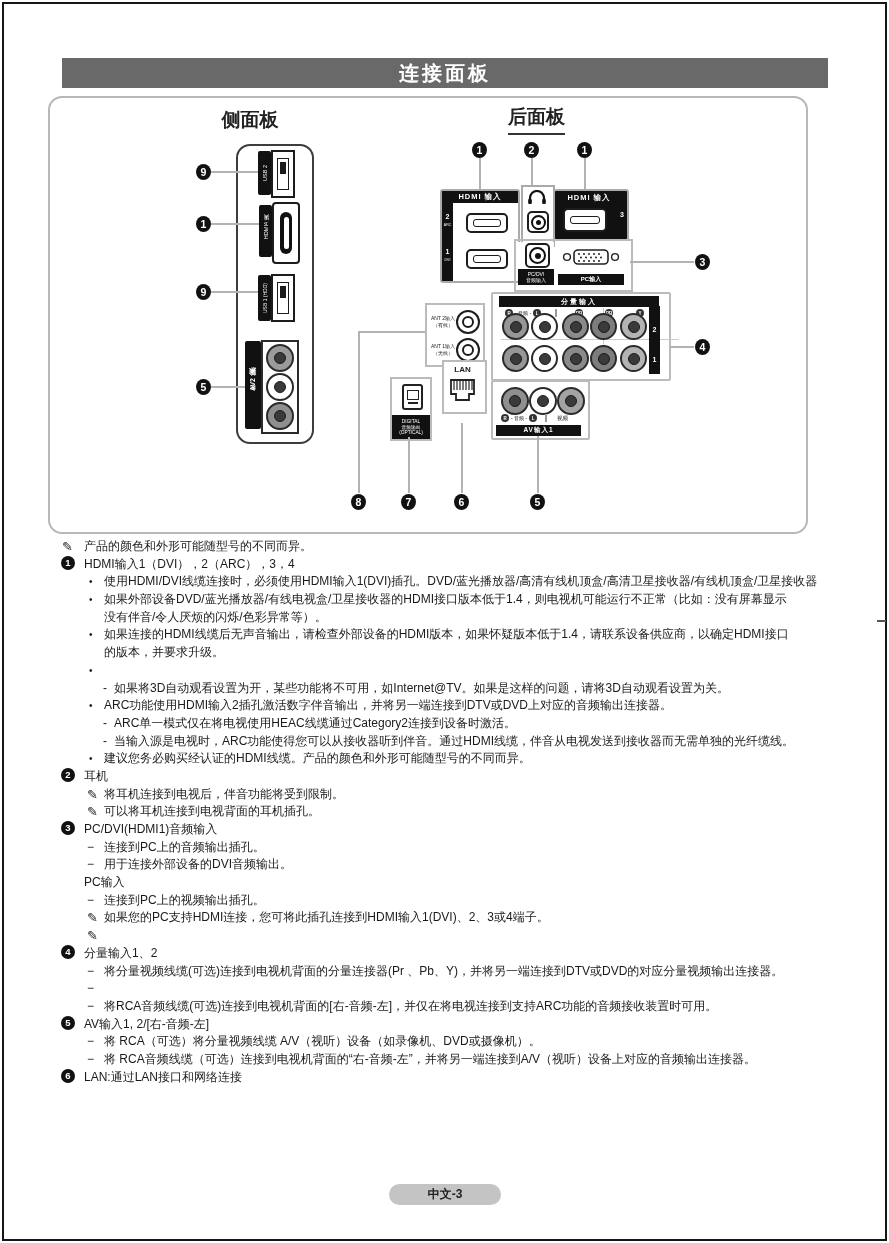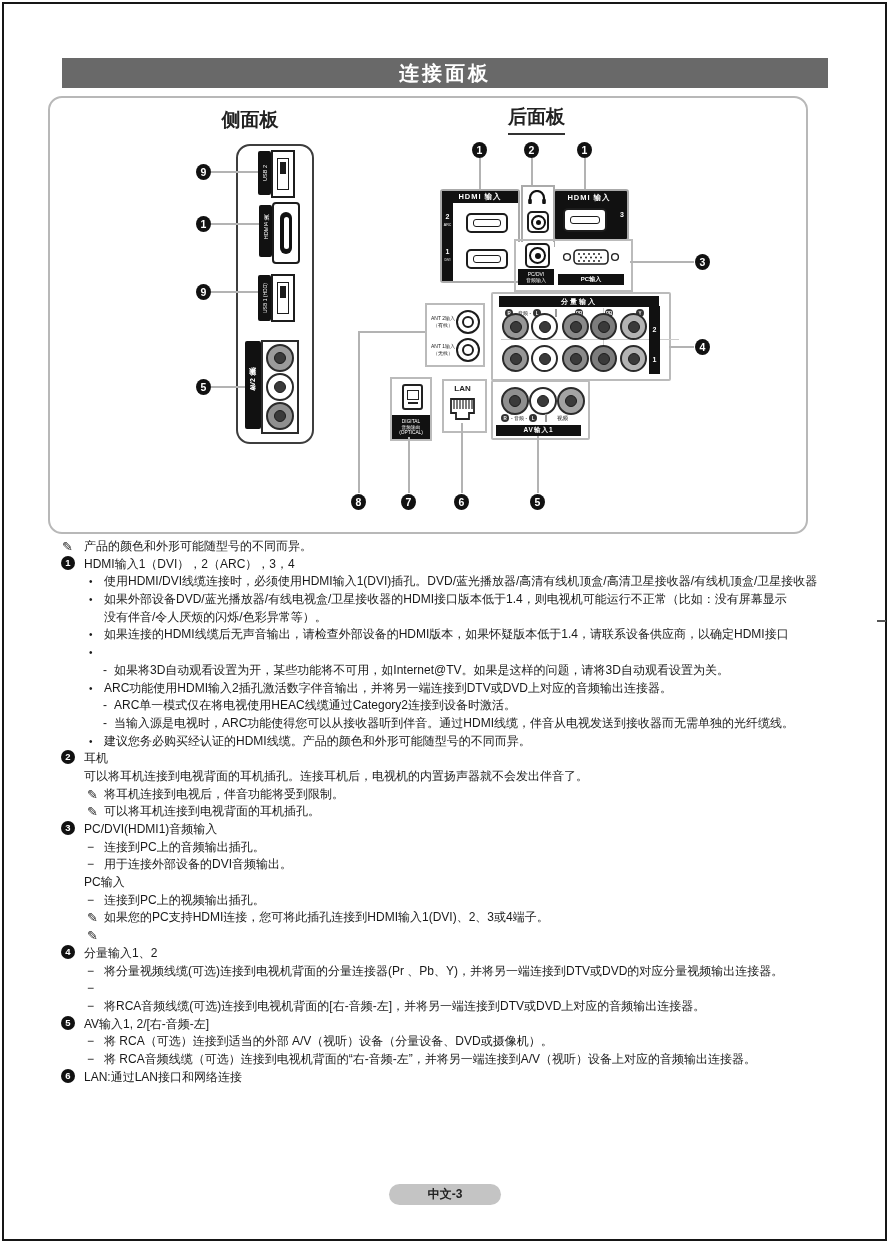--- a/index.html
+++ b/index.html
@@ -293,21 +293,21 @@
         <div style="width:10px;height:8px;border:1.5px solid #222;"></div>
         <div style="width:10px;height:2px;background:#222;margin-top:2px;"></div>
       </div>
       <div class="bar" style="position:absolute;left:0;bottom:0;width:100%;height:24px;flex-direction:column;font-weight:normal;">
         <span style="font-size:4.8px;">DIGITAL</span>
         <span style="font-size:4.8px;">音频输出</span>
         <span style="font-size:4.8px;">(OPTICAL)</span>
       </div>
     </div>
 
-    <div class="blk" style="left:392px;top:281px;width:41px;height:50px;border-color:#bbb;">
+    <div class="blk" style="left:392px;top:262px;width:41px;height:50px;border-color:#bbb;">
       <div class="tiny" style="left:0;top:3px;width:37px;text-align:center;font-size:8px;font-weight:bold;">LAN</div>
       <svg width="27" height="26" style="position:absolute;left:5px;top:16px;" viewBox="0 0 27 26">
         <path d="M2 2 H25 V16 H20 V22 H7 V16 H2 Z" fill="none" stroke="#222" stroke-width="1.8"></path>
         <g stroke="#222" stroke-width="1.2">
           <line x1="5" y1="3" x2="5" y2="12"></line>
             <line x1="8" y1="3" x2="8" y2="12"></line>
           <line x1="11" y1="3" x2="11" y2="12"></line>
             <line x1="14" y1="3" x2="14" y2="12"></line>
           <line x1="17" y1="3" x2="17" y2="12"></line>
             <line x1="20" y1="3" x2="20" y2="12"></line>
@@ -347,43 +347,43 @@
     <div class="co" style="left:480px;top:396px;">5</div>
   </div>
 
   <div id="text-body">
       <div class="ln note"><span class="mk">✎</span><span>产品的颜色和外形可能随型号的不同而异。</span></div>
       <div class="ln num"><span class="mk numbadge">1</span><span>HDMI输入1（DVI），2（ARC），3，4</span></div>
       <div class="ln bullet"><span class="mk">•</span><span>使用HDMI/DVI线缆连接时，必须使用HDMI输入1(DVI)插孔。DVD/蓝光播放器/高清有线机顶盒/高清卫星接收器/有线机顶盒/卫星接收器</span></div>
       <div class="ln bullet"><span class="mk">•</span><span>如果外部设备DVD/蓝光播放器/有线电视盒/卫星接收器的HDMI接口版本低于1.4，则电视机可能运行不正常（比如：没有屏幕显示</span></div>
       <div class="ln cont"><span>没有伴音/令人厌烦的闪烁/色彩异常等）。</span></div>
       <div class="ln bullet"><span class="mk">•</span><span>如果连接的HDMI线缆后无声音输出，请检查外部设备的HDMI版本，如果怀疑版本低于1.4，请联系设备供应商，以确定HDMI接口</span></div>
+      <div class="ln cont"><span>的版本，并要求升级。</span></div>
       <div class="ln bullet"><span class="mk">•</span></div>
       <div class="ln sub"><span class="mk">-</span><span>如果将3D自动观看设置为开，某些功能将不可用，如Internet@TV。如果是这样的问题，请将3D自动观看设置为关。</span></div>
       <div class="ln bullet"><span class="mk">•</span><span>ARC功能使用HDMI输入2插孔激活数字伴音输出，并将另一端连接到DTV或DVD上对应的音频输出连接器。</span></div>
       <div class="ln sub"><span class="mk">-</span><span>ARC单一模式仅在将电视使用HEAC线缆通过Category2连接到设备时激活。</span></div>
       <div class="ln sub"><span class="mk">-</span><span>当输入源是电视时，ARC功能使得您可以从接收器听到伴音。通过HDMI线缆，伴音从电视发送到接收器而无需单独的光纤缆线。</span></div>
       <div class="ln bullet"><span class="mk">•</span><span>建议您务必购买经认证的HDMI线缆。产品的颜色和外形可能随型号的不同而异。</span></div>
       <div class="ln num"><span class="mk numbadge">2</span><span>耳机</span></div>
-      <div class="ln plain"><span>可以将耳机连接到电视背面的耳机插孔。连接耳机后，电视机的内置扬声器就不会发出伴音了。</span></div>
       <div class="ln note2"><span class="mk">✎</span><span>将耳机连接到电视后，伴音功能将受到限制。</span></div>
       <div class="ln note2"><span class="mk">✎</span><span>可以将耳机连接到电视背面的耳机插孔。</span></div>
       <div class="ln num"><span class="mk numbadge">3</span><span>PC/DVI(HDMI1)音频输入</span></div>
       <div class="ln dash"><span class="mk">−</span><span>连接到PC上的音频输出插孔。</span></div>
       <div class="ln dash"><span class="mk">−</span><span>用于连接外部设备的DVI音频输出。</span></div>
       <div class="ln plain"><span>PC输入</span></div>
       <div class="ln dash"><span class="mk">−</span><span>连接到PC上的视频输出插孔。</span></div>
       <div class="ln note2"><span class="mk">✎</span><span>如果您的PC支持HDMI连接，您可将此插孔连接到HDMI输入1(DVI)、2、3或4端子。</span></div>
       <div class="ln note2"><span class="mk">✎</span></div>
       <div class="ln num"><span class="mk numbadge">4</span><span>分量输入1、2</span></div>
       <div class="ln dash"><span class="mk">−</span><span>将分量视频线缆(可选)连接到电视机背面的分量连接器(Pr 、Pb、Y)，并将另一端连接到DTV或DVD的对应分量视频输出连接器。</span></div>
       <div class="ln dash"><span class="mk">−</span></div>
-      <div class="ln dash"><span class="mk">−</span><span>将RCA音频线缆(可选)连接到电视机背面的[右-音频-左]，并将另一端连接到DTV或DVD上对应的音频输出连接器。</span></div>
+      <div class="ln dash"><span class="mk">−</span><span>将RCA音频线缆(可选)连接到电视机背面的[右-音频-左]，并仅在将电视连接到支持ARC功能的音频接收装置时可用。</span></div>
       <div class="ln num"><span class="mk numbadge">5</span><span>AV输入1, 2/[右-音频-左]</span></div>
-      <div class="ln dash"><span class="mk">−</span><span>将 RCA（可选）连接到适当的外部 A/V（视听）设备（分量设备、DVD或摄像机）。</span></div>
+      <div class="ln dash"><span class="mk">−</span><span>将 RCA（可选）将分量视频线缆 A/V（视听）设备（如录像机、DVD或摄像机）。</span></div>
       <div class="ln dash"><span class="mk">−</span><span>将 RCA音频线缆（可选）连接到电视机背面的“右-音频-左”，并将另一端连接到A/V（视听）设备上对应的音频输出连接器。</span></div>
       <div class="ln num"><span class="mk numbadge">6</span><span>LAN:通过LAN接口和网络连接</span></div>
     </div>
 
   <div class="cropmark"></div>
 
   <div class="footer">中文-3</div>
 </div>
 
 </body></html>

